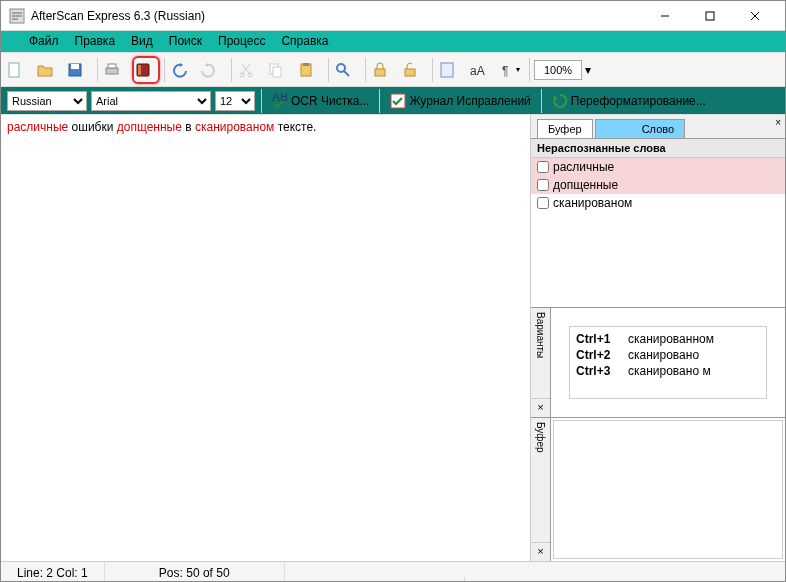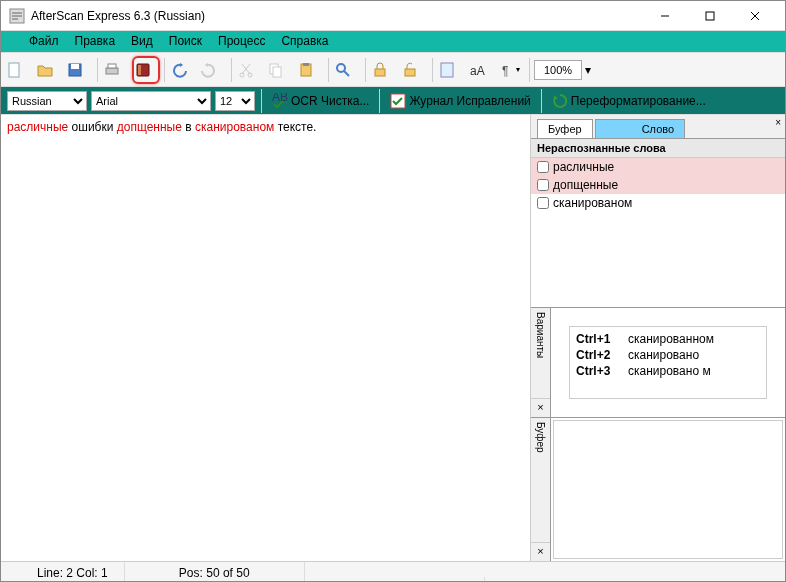--- a/index.html
+++ b/index.html
@@ -36,21 +36,21 @@
 .word-row input[type=checkbox] { width: 12px; height: 12px; }
 .variants-block { display: flex; border-bottom: 1px solid #999; height: 110px; }
 .side-tab { width: 20px; display: flex; flex-direction: column; align-items: center; justify-content: space-between; border-right: 1px solid #999; background: #f0f0f0; padding: 4px 0;}
 .side-tab .vtxt { writing-mode: vertical-rl; font-size: 10px; }
 .side-tab .x { font-size: 11px; border-top:1px solid #ccc; width:100%; text-align:center; padding-top:2px;}
 .variants-body { flex: 1; padding: 4px 6px; font-size: 11px; overflow:auto; border:1px solid #ccc; margin:18px;}
 .variants-body .row { display: flex; gap: 8px; padding: 1px 0; }
 .variants-body .row b { font-weight: bold; width: 44px; }
 .buffer-block { display: flex; flex: 1; }
 .buffer-body { flex: 1; border: 1px solid #ccc; margin: 2px; }
-.status-bar { height: 22px; display: flex; align-items: center; border-top: 1px solid #ccc; background: #f5f5f5; font-size: 11px; padding-left: 20px; }
+.status-bar { height: 22px; display: flex; align-items: center; border-top: 1px solid #ccc; background: #f5f5f5; font-size: 11px; }
 .status-cell { padding: 0 16px; border-right: 1px solid #ddd; height: 100%; display: flex; align-items: center; }
 .icon-svg { width: 18px; height: 18px; }
 .tlabel { display: flex; align-items: center; gap: 3px; padding: 0 4px; height: 22px; }
 .tlabel svg { width:16px; height:16px;}
 </style>
 </head>
 <body>
 
 <div class="title-bar">
   <svg class="app-icon" viewBox="0 0 16 16">

